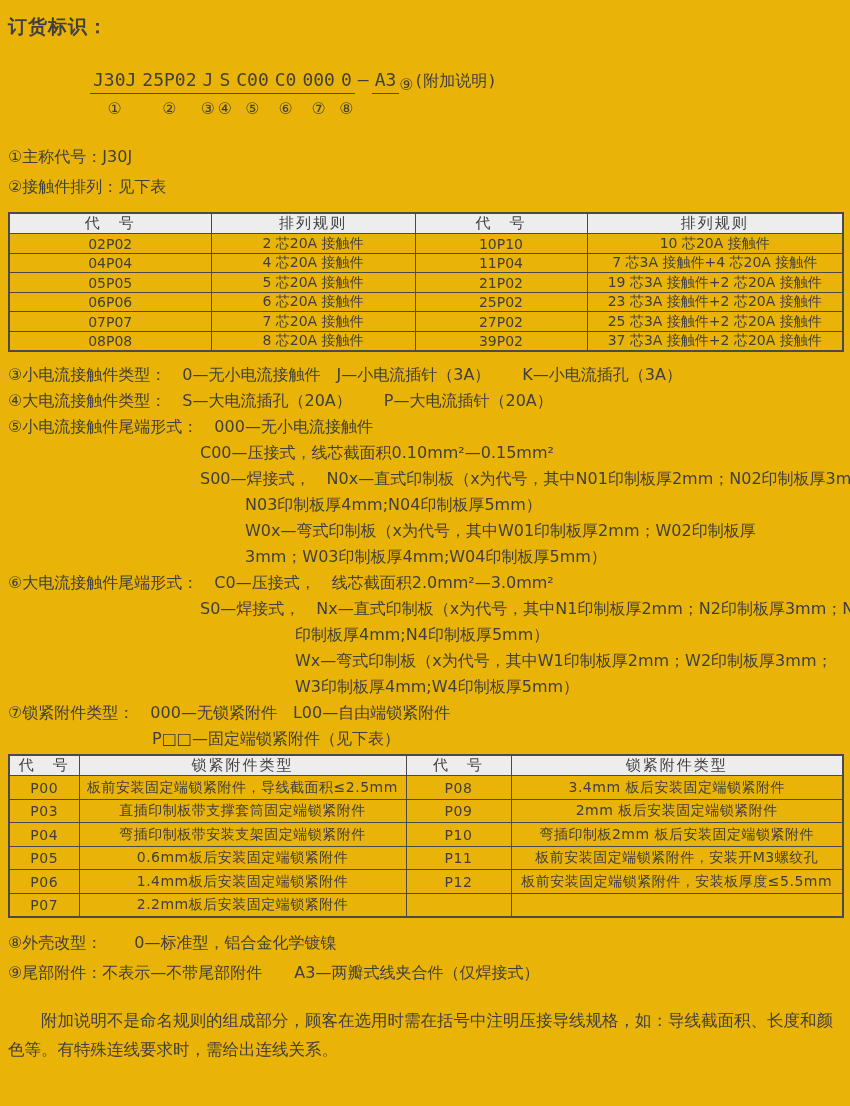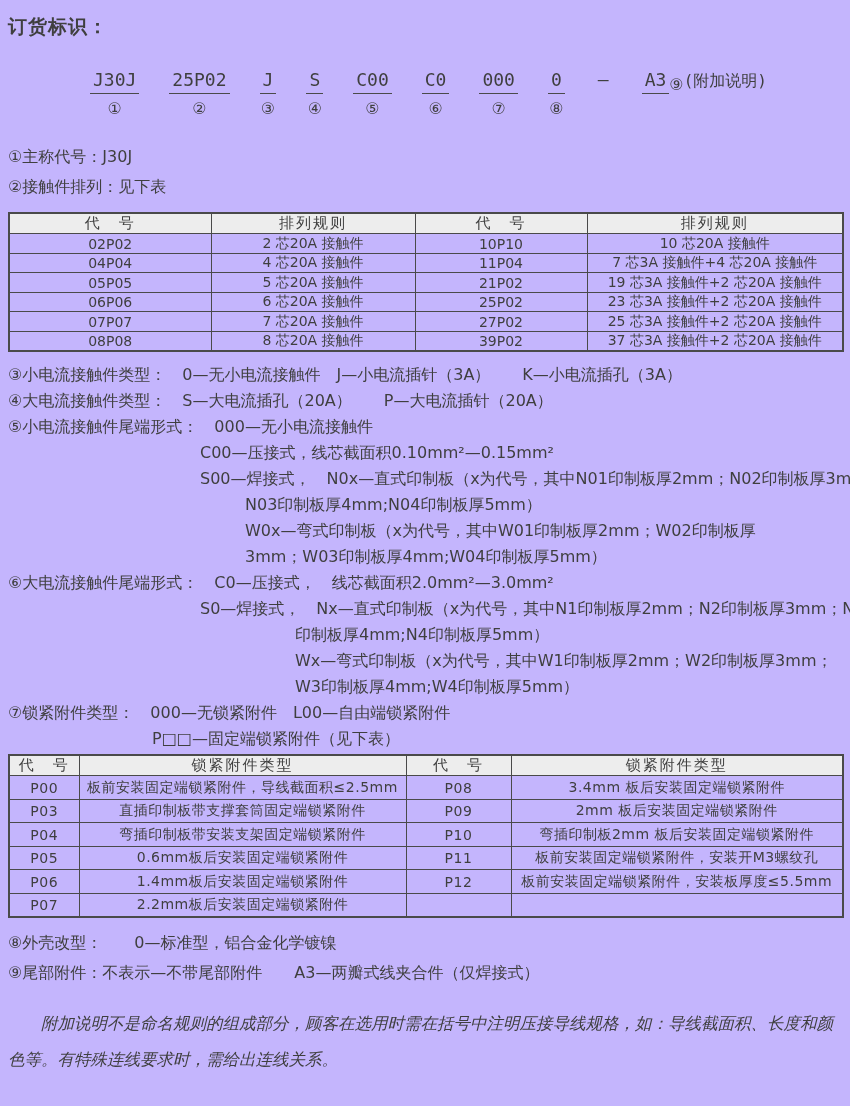--- a/index.html
+++ b/index.html
@@ -1,22 +1,22 @@
 <!DOCTYPE html>
 <html><head>
 <meta charset="utf-8">
 <style>
   * { margin:0; padding:0; box-sizing:border-box; }
   body { margin:0; background:#ffffff; font-family:"DejaVu Sans","Liberation Sans",sans-serif; color:#3f3f3f; }
-  .page { width:850px; height:1106px; background:#c4b5fd; padding:0 8px; overflow:hidden; }
+  .page { width:850px; height:1106px; background:#eab308; padding:0 8px; overflow:hidden; }
 
   .title { font-size:19px; font-weight:bold; padding-top:14px; letter-spacing:1px; }
 
   
-  .code-line { display:flex; align-items:flex-start; gap:30px; margin:30px 0 0 82px;
+  .code-line { display:flex; align-items:flex-start; margin:30px 0 0 82px;
                font-family:"DejaVu Sans Mono","Liberation Mono",monospace; font-size:18px; }
   .seg { display:flex; flex-direction:column; align-items:center; }
   .seg-text { border-bottom:1.5px solid #4a4a4a; padding:0 3px 3px; line-height:1.1; white-space:nowrap; }
   .seg-text.nounder { border-bottom:none; }
   .seg-num { font-family:"DejaVu Sans","Liberation Sans",sans-serif; font-size:16px; margin-top:5px; }
   .tail-row { display:flex; align-items:flex-start; }
   .tail-suffix { font-size:16px; padding-top:1px; white-space:nowrap; }
   .tail-col { display:flex; align-items:center; }
 
   .notes-top, .notes-bottom { font-size:16px; line-height:30px; }
@@ -33,21 +33,21 @@
   td.th { background:#ededed; font-size:15px; letter-spacing:2px; height:21px; }
 
   .spec { margin-top:10px; font-size:16px; line-height:26px; }
   .spec div { white-space:nowrap; }
   .ind0 { padding-left:0; }
   .ind1 { padding-left:192px; }
   .ind2 { padding-left:237px; }
   .ind3 { padding-left:287px; }
   .ind4 { padding-left:144px; }
 
-  .footer-note { margin-top:18px; font-size:16.5px; line-height:36px; font-style:italic;
+  .footer-note { margin-top:18px; font-size:16.5px; line-height:29px; 
                  width:826px; text-indent:2em; }
 </style>
 </head>
 <body>
 
 <div class="page">
 
   <div class="title">订货标识：</div>
 
   <div class="code-line">

